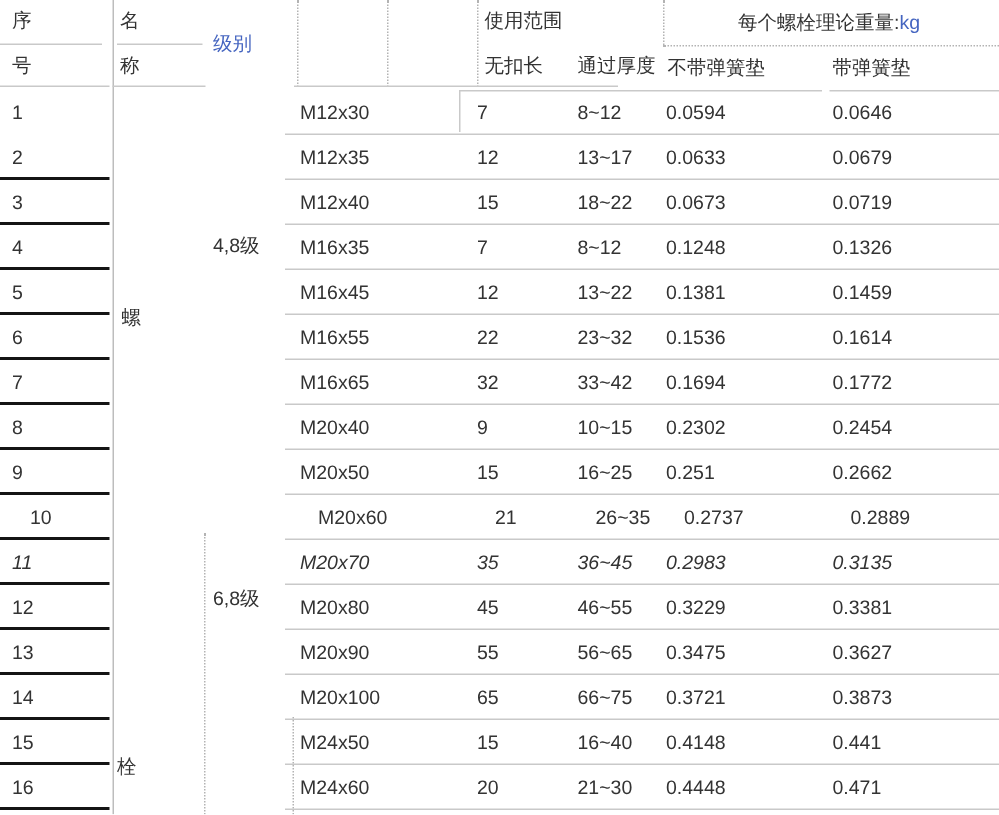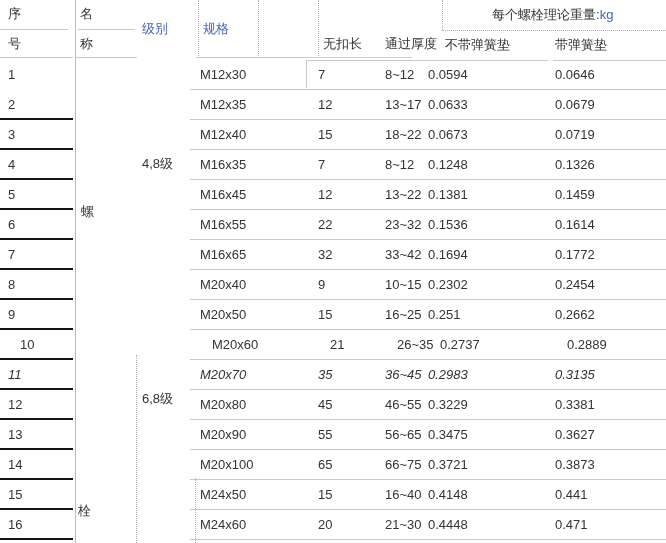--- a/index.html
+++ b/index.html
@@ -21,37 +21,37 @@
   .hdot{position:absolute;height:0;border-top:1px dotted #b3b3b3;}
   .seqline{position:absolute;left:0;width:73px;height:2px;background:#141414;}
   .rowsep{position:absolute;left:190px;width:476px;height:1px;background:#c9c9c9;}
   
   .trow{position:absolute;left:0;width:666px;height:30px;}
   .trow span{position:absolute;line-height:30px;height:30px;color:#333;}
   .c-seq{left:8px;}
   .c-spec{left:200px;}
   .c-unth{left:318px;}
   .c-thick{left:385px;}
-  .c-plain{left:428px;text-align:center;}
+  .c-plain{left:444px;text-align:center;}
   .c-spring{left:555px;}
   .floatlab{position:absolute;color:#333;}
 </style>
 </head>
 <body>
 
 <div id="stage">
 
   <span class="abs hlab" style="left:8px;top:0;">序</span>
   <span class="abs hlab" style="left:8px;top:30px;">号</span>
   <span class="abs hlab" style="left:80px;top:0;">名</span>
   <span class="abs hlab" style="left:80px;top:30px;">称</span>
 
   <span class="abs hspan blue" style="left:142px;top:0;">级别</span>
-  <span class="abs hspan blue" style="left:203px;top:0;">规格</span>
-
+
+  <span class="abs hlab" style="left:323px;top:0;">使用范围</span>
   <span class="abs hlab2" style="left:448px;top:0;margin-left:44px;"><span>每个螺栓理论重量:</span><span class="blue">kg</span></span>
 
   <span class="abs hlab" style="left:323px;top:30px;">无扣长</span>
   <span class="abs hlab" style="left:385px;top:30px;">通过厚度</span>
   <span class="abs hlab2" style="left:555px;top:30px;">带弹簧垫</span>
   <span class="abs hlab2" style="left:445px;top:30px;">不带弹簧垫</span>
 
   <span class="abs floatlab" style="left:81px;top:203px;">螺</span>
   <span class="abs floatlab" style="left:78px;top:502px;">栓</span>
   <span class="abs floatlab" style="left:142px;top:155px;">4,8级</span>

